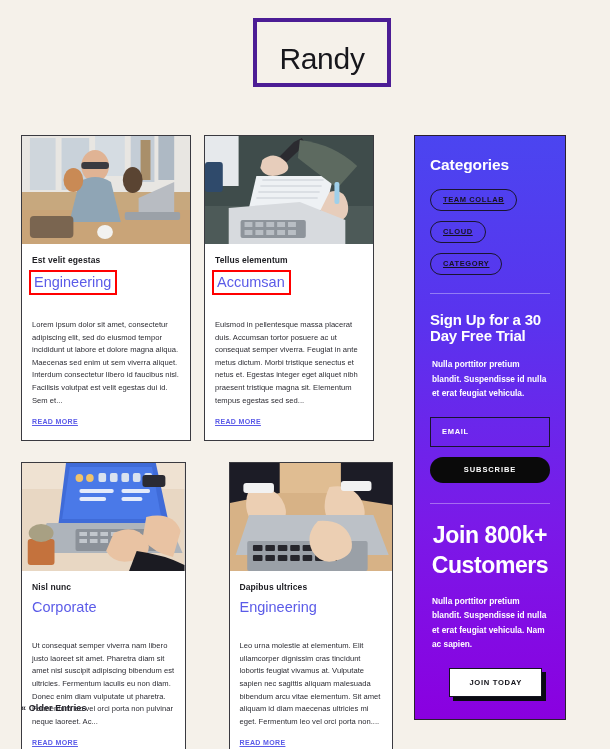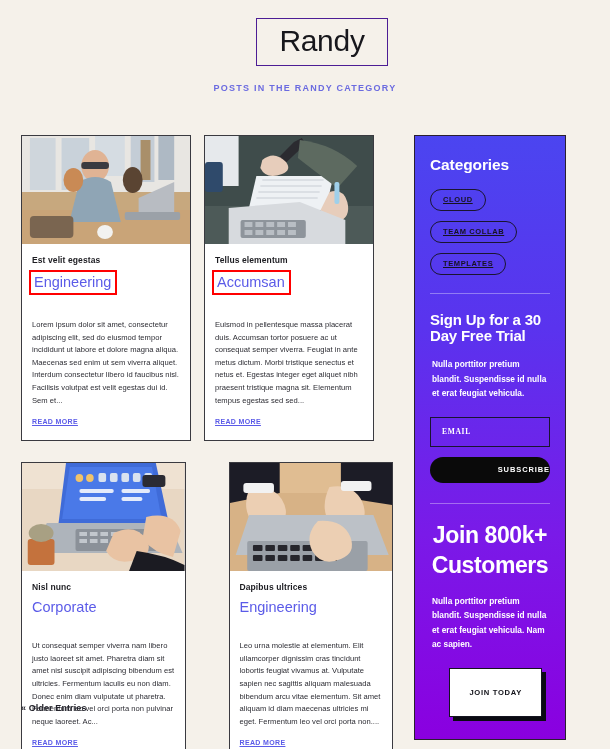--- a/index.html
+++ b/index.html
@@ -8,22 +8,22 @@
     background: #f5f1ea;
     font-family: "Liberation Sans", sans-serif;
     overflow: hidden;
   }
   .page { position: relative; width: 610px; height: 749px; }
 
   
   .header { text-align: center; padding-top: 18px; }
   .title-wrap {
     display: inline-block;
-    border: 1px solid #4c1d95;
-    padding: 4px 22px 6px 22px;
+    border: 4px solid #4c1d95;
+    padding: 19px 22px 6px 22px;
     background: transparent;
     margin-left: 34px;
   }
   .title {
     font-size: 30px;
     font-weight: 400;
     color: #17171c;
     letter-spacing: -0.3px;
     line-height: 36px;
   }
@@ -155,53 +155,51 @@
     height: 30px;
     border: 1.5px solid #1a1530;
     background: transparent;
     color: #ffffff;
     font-size: 7.5px;
     font-weight: bold;
     letter-spacing: 0.7px;
     padding: 0 11px;
     outline: none;
     margin-bottom: 10px;
-    font-family: Liberation Serif, serif;
   }
   .email-field::placeholder { color: #ffffff; opacity: 1; }
   .subscribe-btn {
     width: 100%;
     height: 26px;
     border: none;
     border-radius: 999px;
     background: #0a0a0a;
     color: #ffffff;
     font-size: 7.5px;
     font-weight: bold;
     letter-spacing: 0.9px;
     cursor: pointer;
     font-family: "Liberation Sans", sans-serif;
-    text-align: right;
   }
   .big-title {
     font-size: 23px;
     font-weight: bold;
     line-height: 30px;
     text-align: center;
     letter-spacing: -0.4px;
     margin-bottom: 14px;
   }
   .join-wrap { text-align: right; }
   .join-btn {
     display: inline-block;
     background: #ffffff;
     color: #111118;
     border: 1.5px solid #141420;
     box-shadow: 4px 4px 0 #0a0a12;
-    padding: 19px 19px;
+    padding: 9px 19px;
     font-size: 7.6px;
     font-weight: bold;
     letter-spacing: 0.7px;
     margin-right: 8px;
     cursor: pointer;
     font-family: "Liberation Sans", sans-serif;
   }
 
   
   .footer {
@@ -217,21 +215,20 @@
 </style>
 </head>
 <body>
 
 <div class="page">
 
   <div class="header">
     <div class="title-wrap">
       <div class="title">Randy</div>
     </div>
-    <div class="subtitle">POSTS IN THE RANDY CATEGORY</div>
   </div>
 
   <div class="content">
 
     <div class="grid">
 
       <div class="row">
 
         <div class="card">
           <div class="card-thumb">
@@ -419,23 +416,23 @@
 
       </div>
 
     </div>
 
     <aside class="sidebar">
 
       <div class="side-h2">Categories</div>
 
       <div>
+        <div><a class="pill" href="#">TEAM COLLAB</a></div>
         <div><a class="pill" href="#">CLOUD</a></div>
-        <div><a class="pill" href="#">TEAM COLLAB</a></div>
-        <div><a class="pill" href="#">TEMPLATES</a></div>
+        <div><a class="pill" href="#">CATEGORY</a></div>
       </div>
 
       <div class="divider"></div>
 
       <div>
         <div class="side-title">Sign Up for a 30 Day Free Trial</div>
         <div class="side-text">Nulla porttitor pretium blandit. Suspendisse id nulla et erat feugiat vehicula.</div>
         <input class="email-field" type="text" placeholder="EMAIL" style="">
         <button class="subscribe-btn">SUBSCRIBE</button>
       </div>

